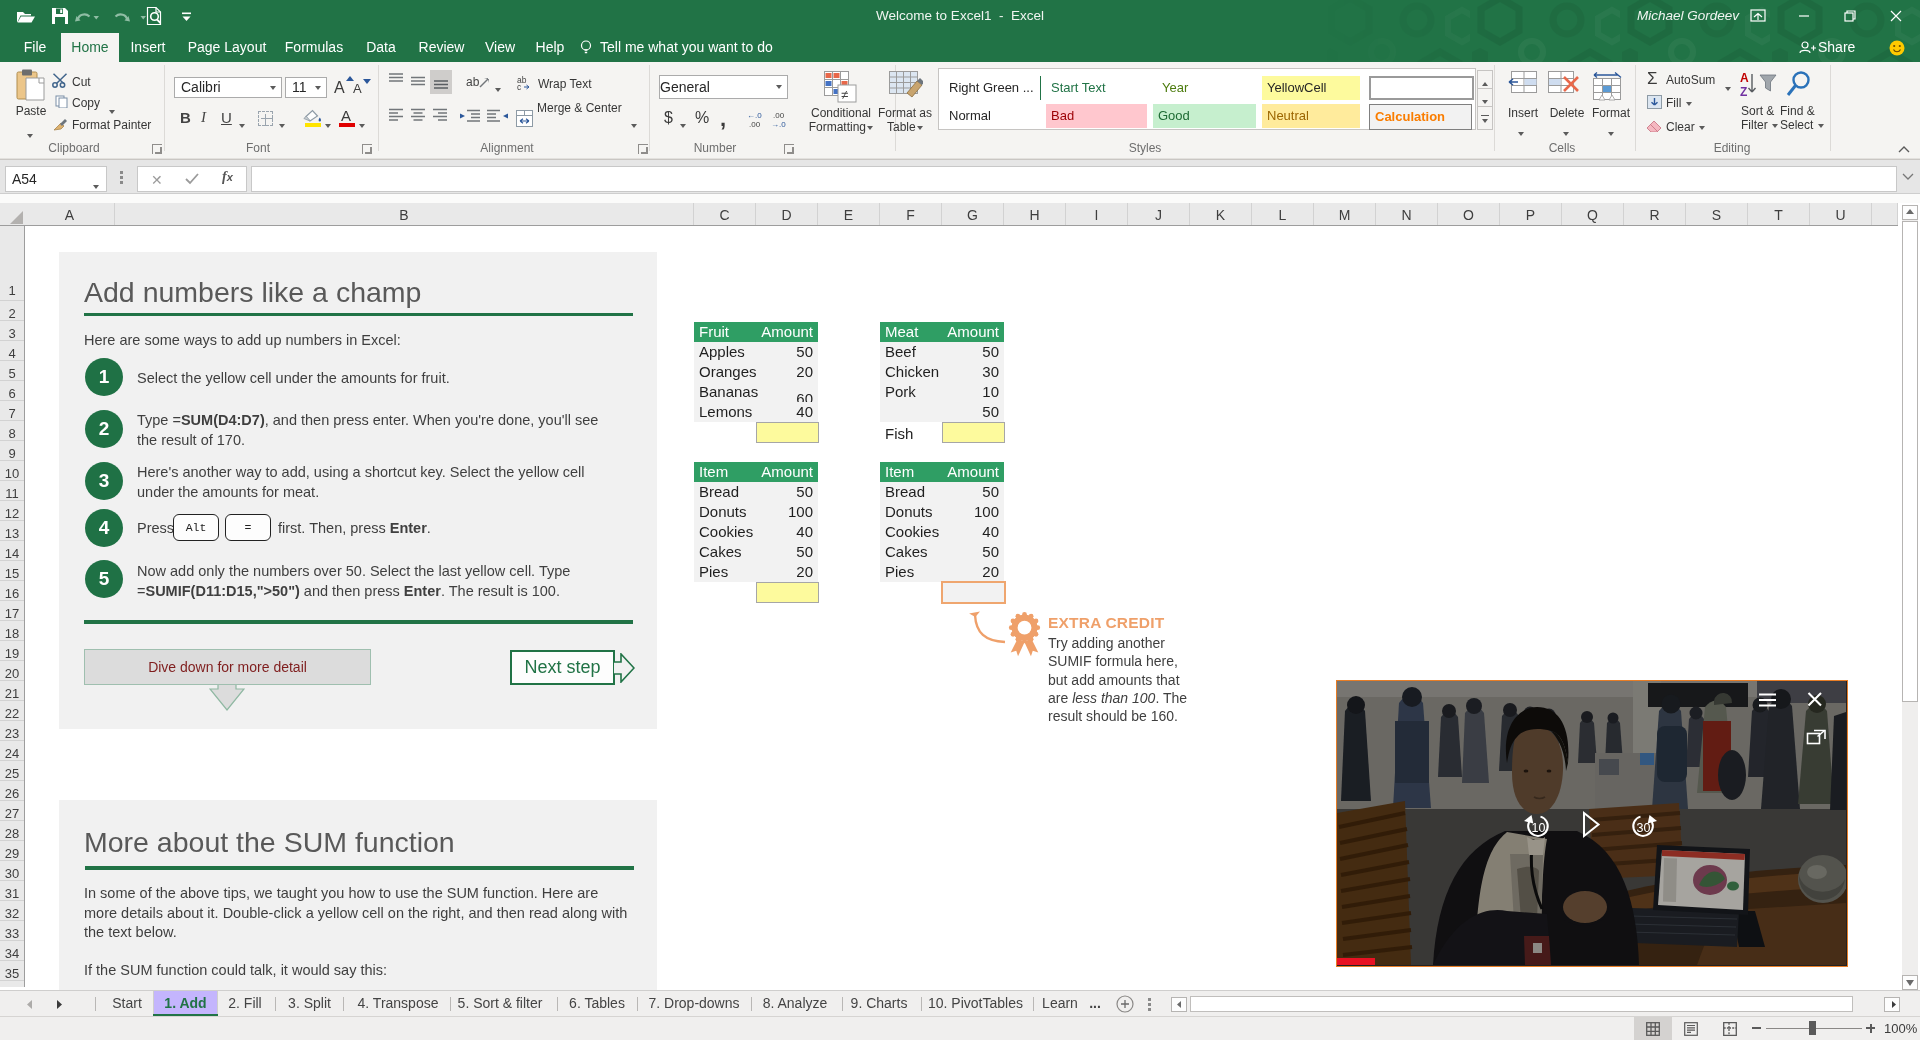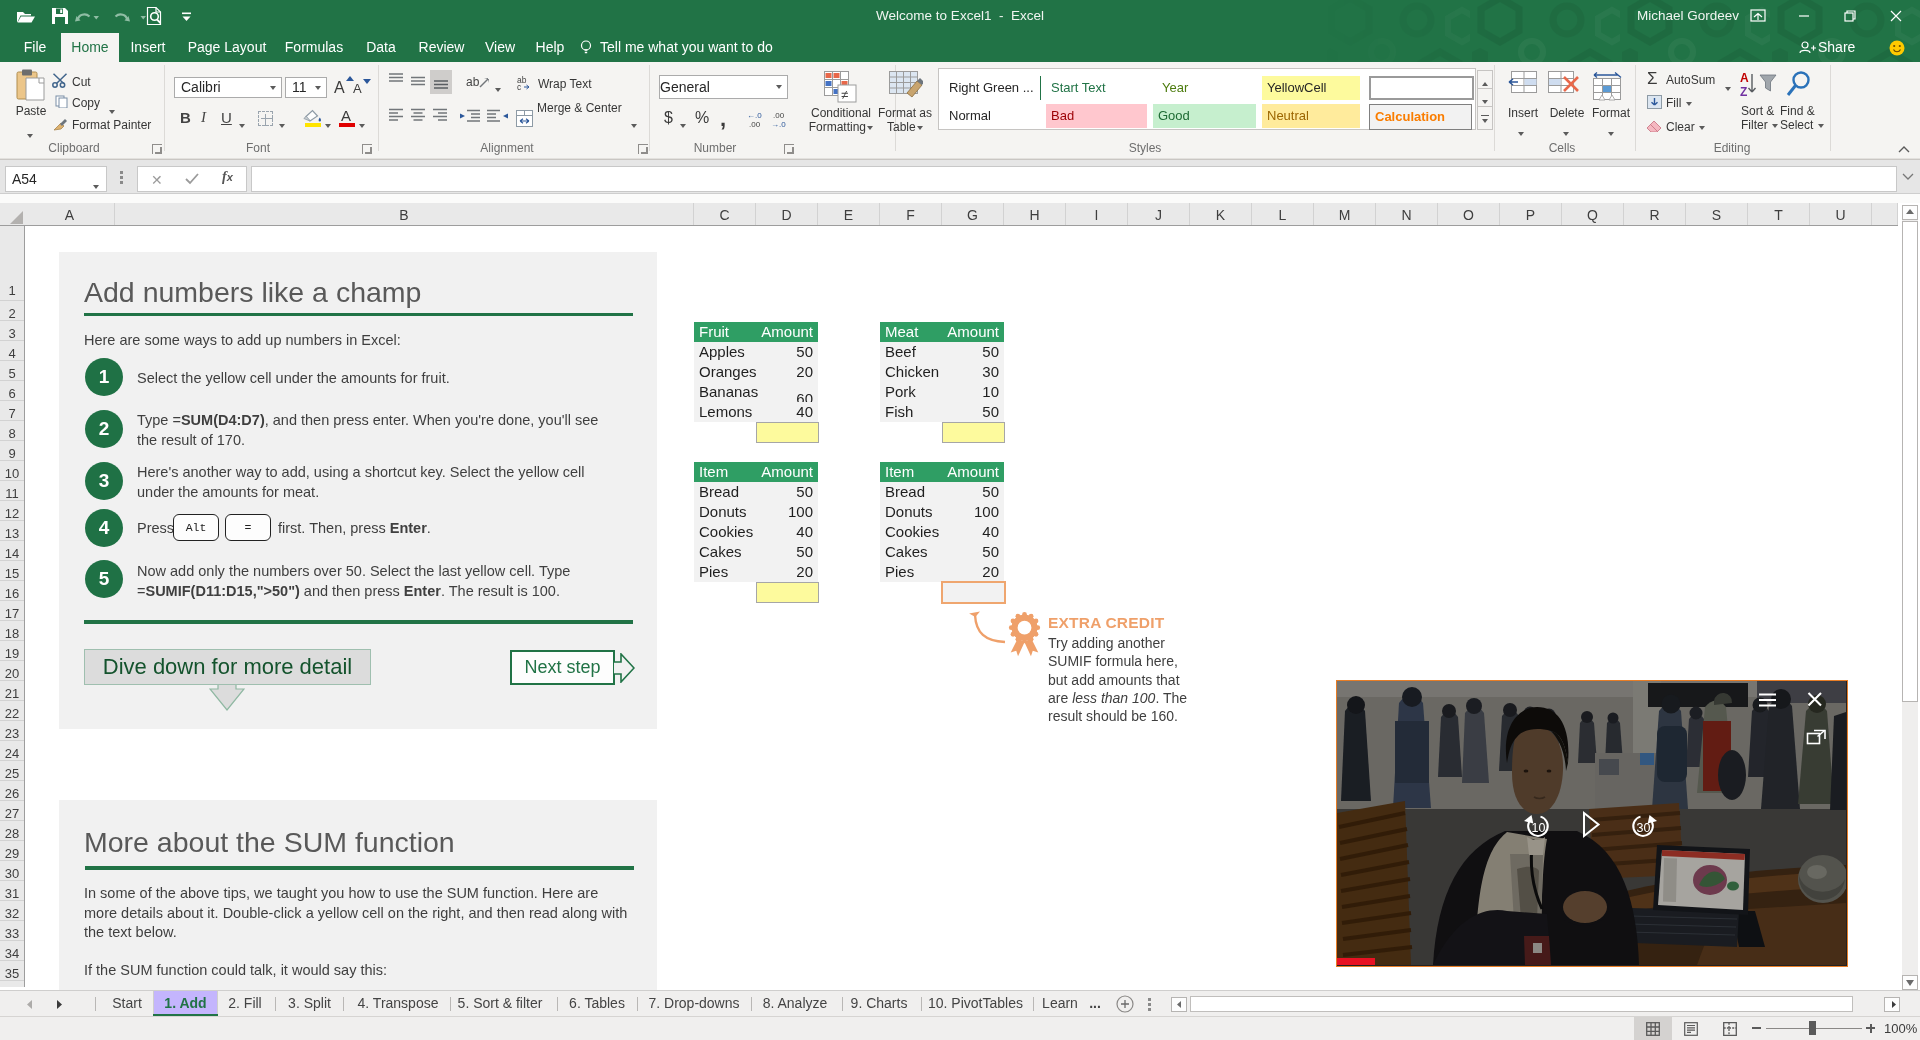--- a/index.html
+++ b/index.html
@@ -111,21 +111,21 @@
       <path d="M9 0.5 V5 H13.5" fill="none" stroke="#fff" stroke-width="1.2"></path>
       <circle cx="7.5" cy="9.5" r="3.8" fill="none" stroke="#fff" stroke-width="1.6"></circle>
       <path d="M10 12.5 L13.5 16" stroke="#fff" stroke-width="1.8"></path>
     </g>
     <g fill="#fff">
       <rect x="168" y="6.5" width="9" height="1.6"></rect>
       <path d="M168.5 10.5 h8 l-4 4.5 z"></path>
     </g>
   </svg>
   <div class="abs" style="left:0;top:0;width:1920px;height:32px;text-align:center;line-height:32px;color:#f0f5f1;font-size:13.5px;">Welcome to Excel1&nbsp; -&nbsp; Excel</div>
-  <div class="abs" style="left:1637px;top:0;height:32px;line-height:32px;color:#f0f5f1;font-size:13.5px;">Michael Gordeev</div>
+  <div class="abs" style="left:1637px;top:0;height:32px;line-height:32px;color:#f0f5f1;font-size:13.5px;font-style:italic;">Michael Gordeev</div>
   <svg class="abs" style="left:1745px;top:0;" width="175 " height="32" viewBox="0 0 175 32" fill="none" stroke="#fff">
     <rect x="6" y="10" width="14" height="11" stroke-width="1.2"></rect>
     <path d="M9 17 l4 -3.5 4 3.5 M13 13.5 V20" stroke-width="1.2"></path>
     <path d="M54 16 h10" stroke-width="1.2"></path>
     <g stroke-width="1.2">
       <rect x="100" y="13" width="8" height="8"></rect>
       <path d="M102 13 V11 H110 V19 H108"></path>
     </g>
     <path d="M146 11 l10 10 M156 11 l-10 10" stroke-width="1.2"></path>
   </svg>
@@ -506,21 +506,21 @@
   <div class="step" style="top:519px;">Press</div>
   <div class="abs" style="left:173px;top:514px;width:46px;height:27px;border:1.5px solid #222;border-radius:6px;background:#fdfdfd;font-family:'Liberation Mono',monospace;font-size:11.5px;text-align:center;line-height:25px;color:#222;">Alt</div>
   <div class="abs" style="left:225px;top:514px;width:46px;height:27px;border:1.5px solid #222;border-radius:6px;background:#fdfdfd;font-family:'Liberation Mono',monospace;font-size:11.5px;text-align:center;line-height:25px;color:#222;">=</div>
   <div class="step" style="left:278px;top:519px;">first. Then, press <b>Enter</b>.</div>
 
   <div class="circ" style="top:560px;">5</div>
   <div class="step" style="top:562px;">Now add only the numbers over 50. Select the last yellow cell. Type<br>=<b>SUMIF(D11:D15,"&gt;50")</b> and then press <b>Enter</b>. The result is 100.</div>
 
   <div class="greenline" style="left:84px;top:620px;width:549px;height:3.5px;"></div>
 
-  <div class="abs" style="left:84px;top:649px;width:287px;height:36px;background:#dcdcdc;border:1px solid #9fbfaf;color:#14532d;font-size:22px;text-align:center;line-height:34px;">Dive down for more detail</div>
+  <div class="abs" style="left:84px;top:649px;width:287px;height:36px;background:#dcdcdc;border:1px solid #9fbfaf;color:#7f1d1d;font-size:14px;text-align:center;line-height:34px;">Dive down for more detail</div>
   <svg class="abs" style="left:209px;top:685px;" width="36" height="26" viewBox="0 0 36 26">
     <path d="M9 0 L9 4 L1 4 L18 25 L35 4 L27 4 L27 0" fill="#dcdcdc" stroke="#8fb8a2" stroke-width="1.2" transform="scale(1,1)"></path>
   </svg>
   <div class="abs" style="left:510px;top:650px;width:105px;height:35px;background:#fdfdfd;border:2px solid #217346;color:#217346;font-size:18px;text-align:center;line-height:31px;">Next step</div>
   <svg class="abs" style="left:613px;top:653px;" width="22" height="30" viewBox="0 0 22 30">
     <path d="M1 3 L1 9 L8 9 L8 1 L21 15 L8 29 L8 21 L1 21 L1 26" fill="#f1f1f1" stroke="#217346" stroke-width="1.6"></path>
   </svg>
 
   <div class="panel" style="top:800px;height:190px;"></div>
   <div class="h1t" style="top:826px;">More about the SUM function</div>
@@ -550,21 +550,21 @@
   <div class="tc" style="left:880px;top:342px;width:124px;height:20px;background:#f2f2f2;"></div>
   <div class="tc" style="left:885px;top:342px;color:#1f1f1f;">Beef</div>
   <div class="tc" style="left:942px;top:342px;width:57px;text-align:right;color:#1f1f1f;">50</div>
   <div class="tc" style="left:880px;top:362px;width:124px;height:20px;background:#f2f2f2;"></div>
   <div class="tc" style="left:885px;top:362px;color:#1f1f1f;">Chicken</div>
   <div class="tc" style="left:942px;top:362px;width:57px;text-align:right;color:#1f1f1f;">30</div>
   <div class="tc" style="left:880px;top:382px;width:124px;height:20px;background:#f2f2f2;"></div>
   <div class="tc" style="left:885px;top:382px;color:#1f1f1f;">Pork</div>
   <div class="tc" style="left:942px;top:382px;width:57px;text-align:right;color:#1f1f1f;">10</div>
   <div class="tc" style="left:880px;top:402px;width:124px;height:20px;background:#f2f2f2;"></div>
-  <div class="tc" style="left:885px;top:402px;color:#1f1f1f;">Fish</div>
+  <div class="tc" style="left:885px;top:424px;color:#1f1f1f;">Fish</div>
   <div class="tc" style="left:942px;top:402px;width:57px;text-align:right;color:#1f1f1f;">50</div>
   <div class="ycell" style="left:942px;top:422px;width:63px;height:21px;"></div>
   <div class="tc" style="left:694px;top:462px;width:124px;height:20px;background:#2f9e64;"></div>
   <div class="tc" style="left:699px;top:462px;color:#fff;">Item</div>
   <div class="tc" style="left:756px;top:462px;width:57px;text-align:right;color:#fff;">Amount</div>
   <div class="tc" style="left:694px;top:482px;width:124px;height:20px;background:#f2f2f2;"></div>
   <div class="tc" style="left:699px;top:482px;color:#1f1f1f;">Bread</div>
   <div class="tc" style="left:756px;top:482px;width:57px;text-align:right;color:#1f1f1f;">50</div>
   <div class="tc" style="left:694px;top:502px;width:124px;height:20px;background:#f2f2f2;"></div>
   <div class="tc" style="left:699px;top:502px;color:#1f1f1f;">Donuts</div>

